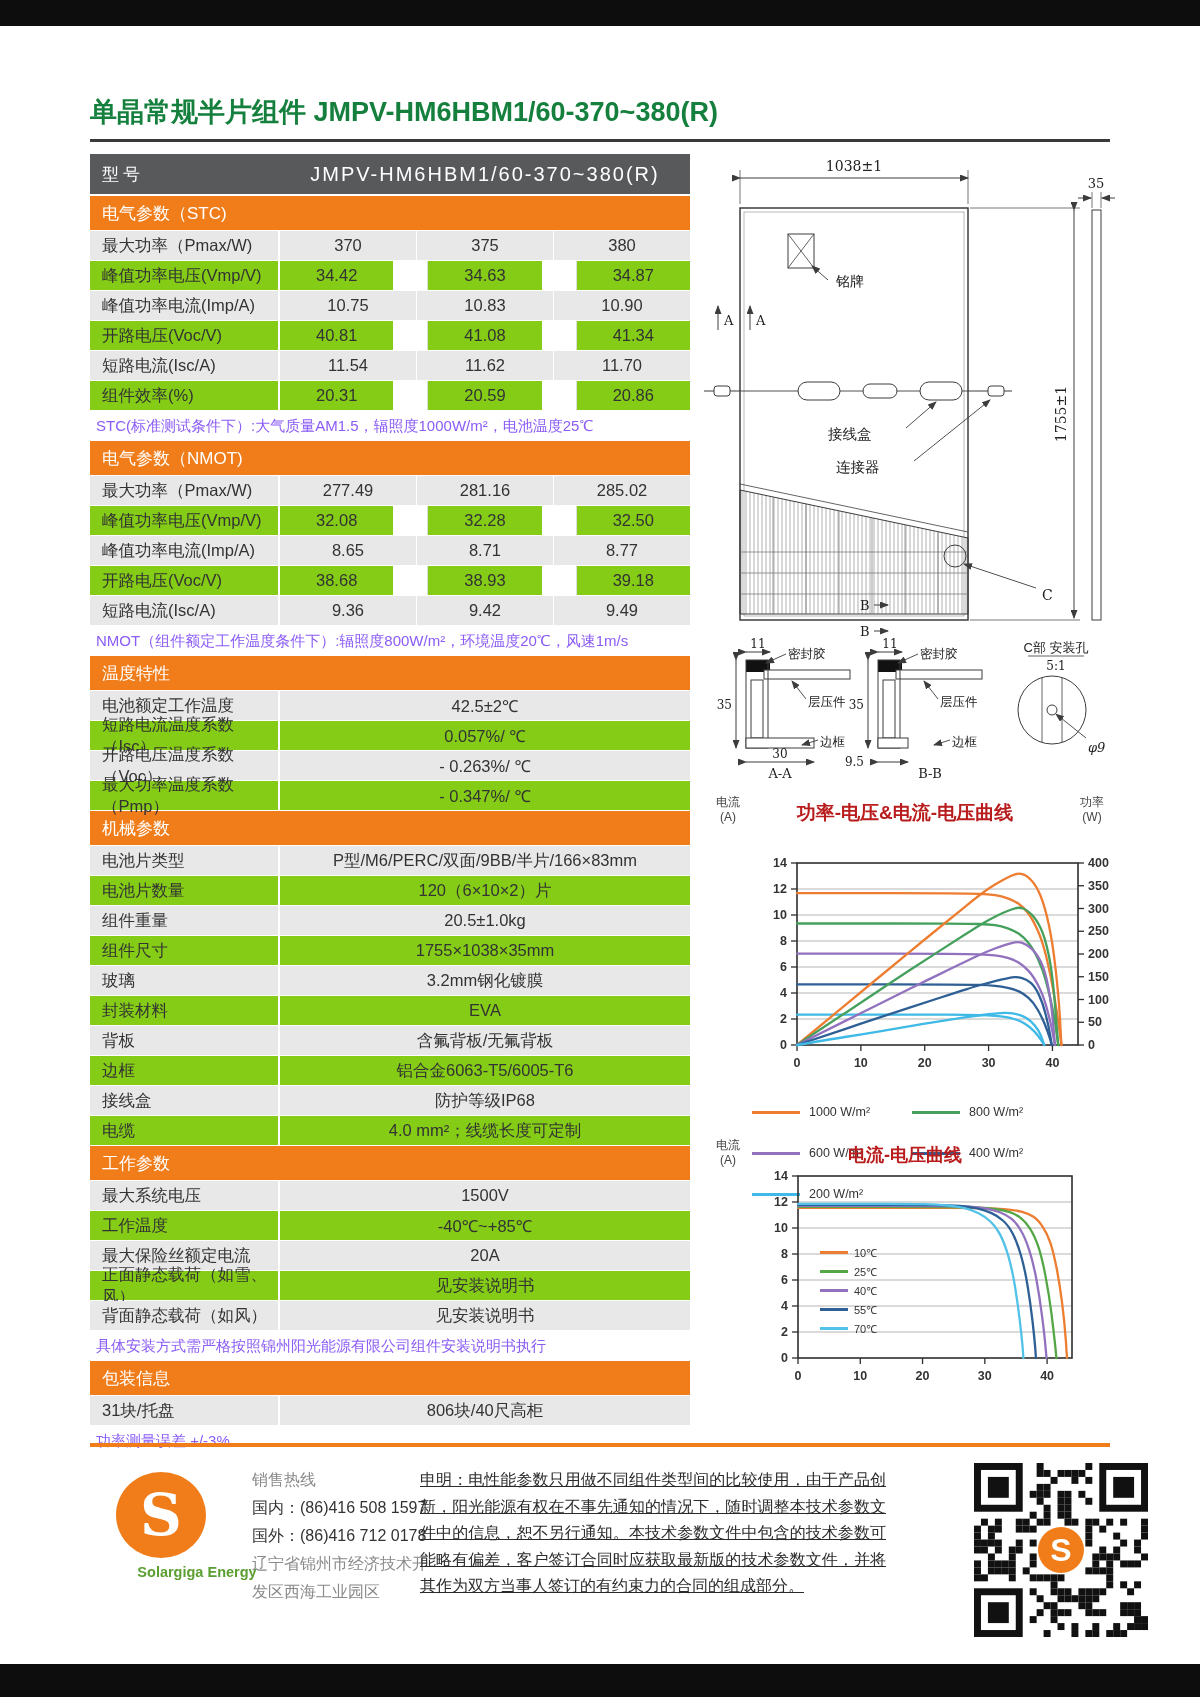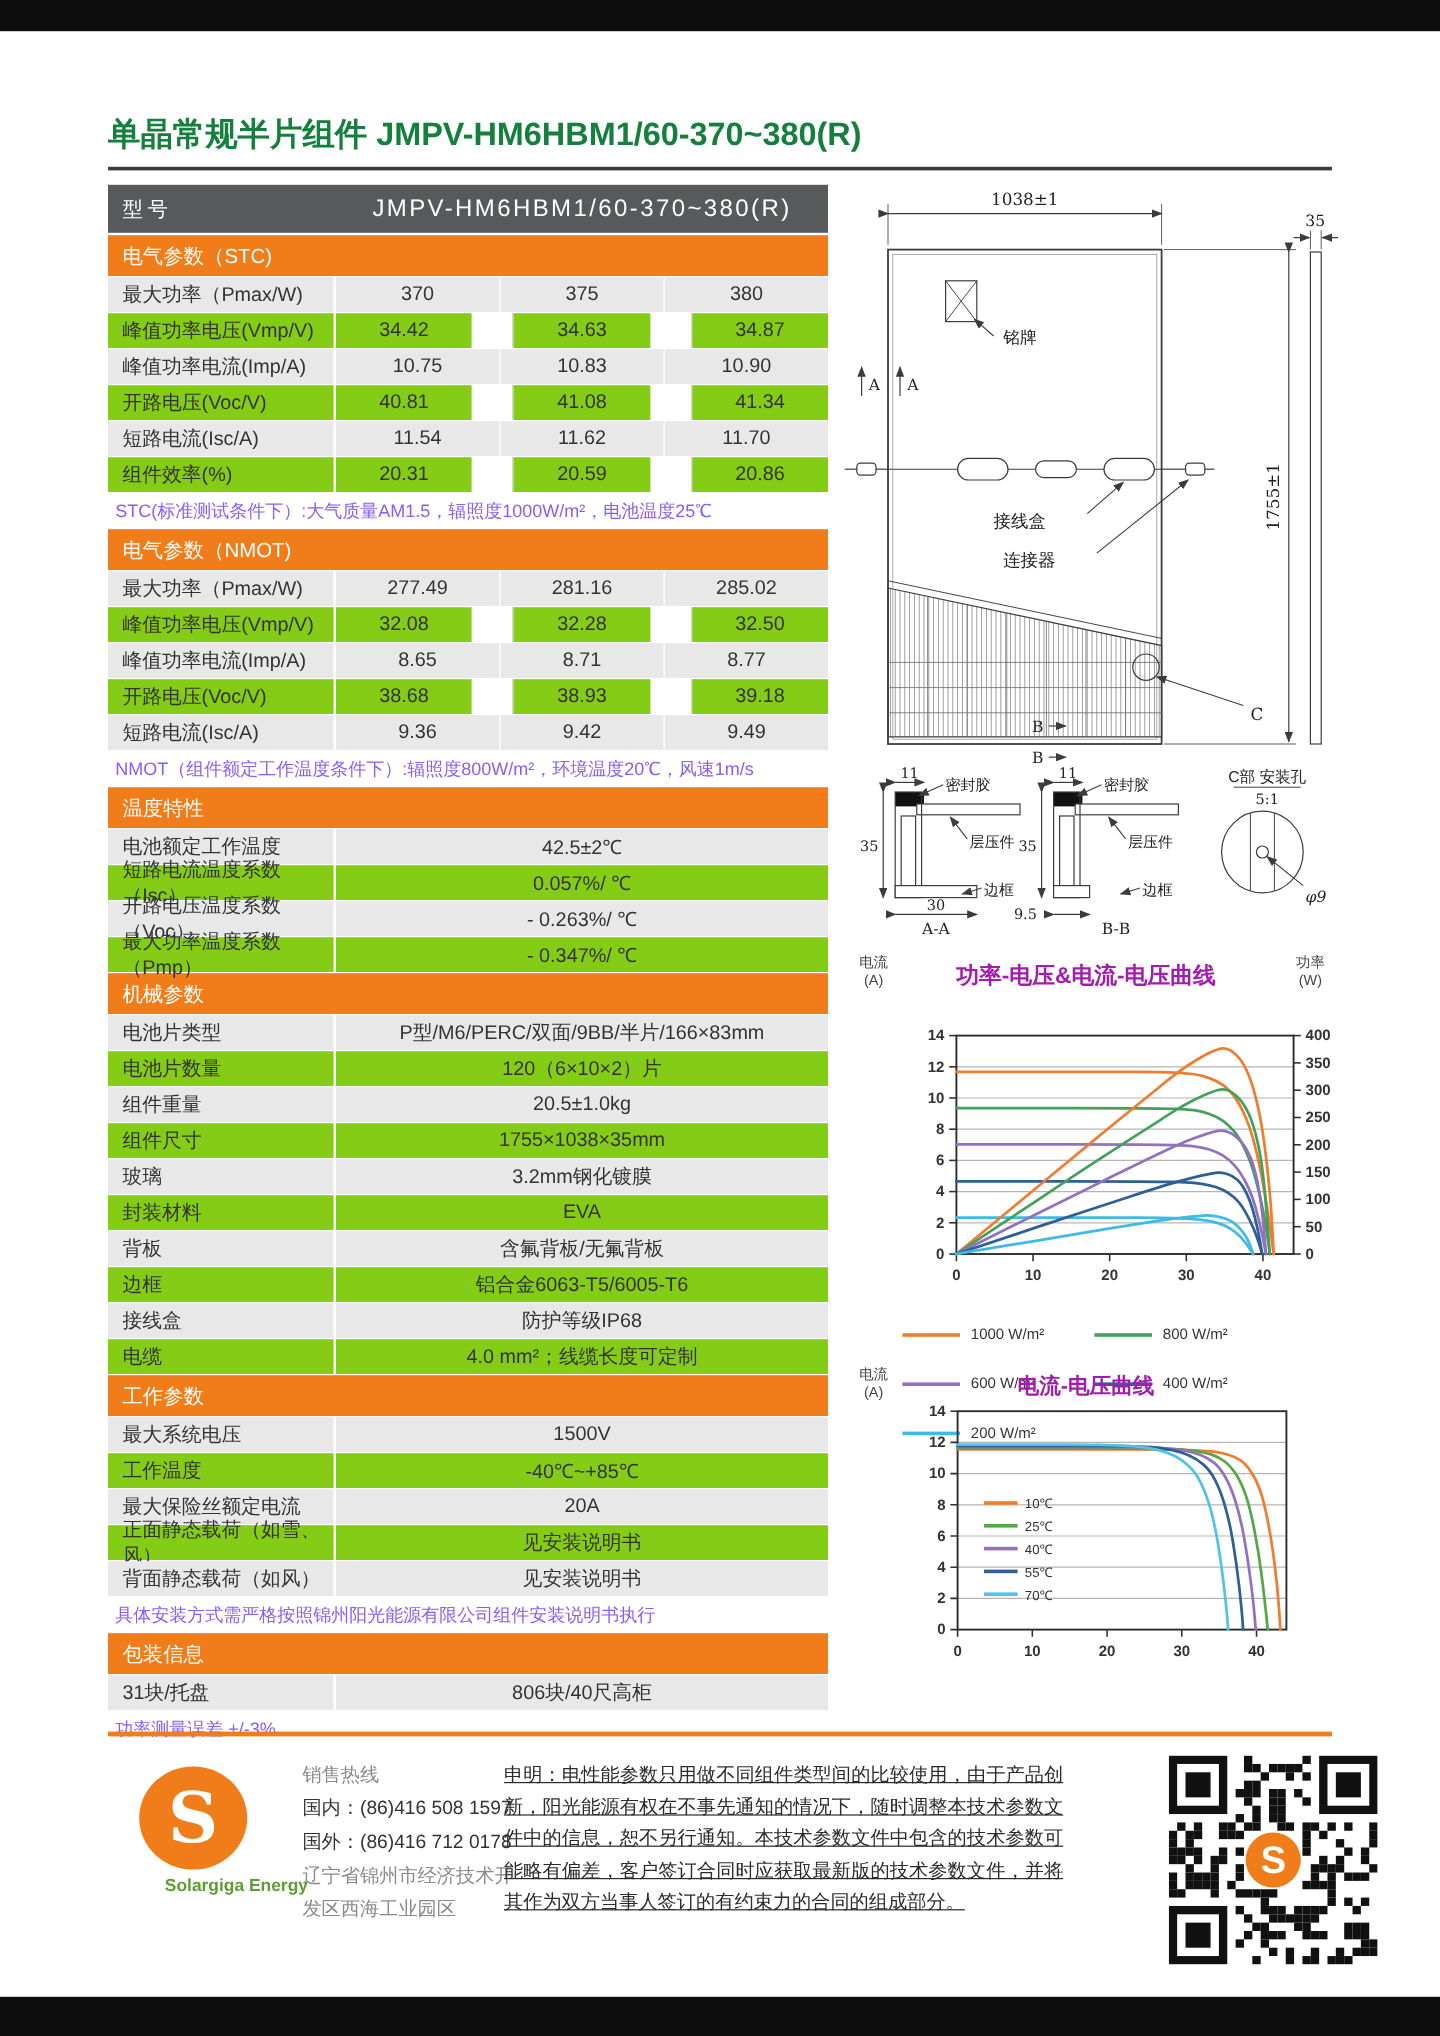--- a/index.html
+++ b/index.html
@@ -18,21 +18,21 @@
   .t-row{display:flex;height:29px;margin-bottom:1px;}
   .t-label{width:188px;display:flex;align-items:center;padding-left:12px;box-sizing:border-box;font-size:16.5px;color:#333;margin-right:2px;}
   .t-vals{flex:1;display:flex;}
   .t-val{flex:1;display:flex;align-items:center;justify-content:center;font-size:16.5px;color:#333;}
   .t-row.odd .t-label,.t-row.odd .t-val{background:#E8E8E8;}
   .t-row.even .t-label,.t-row.even .t-val{background:#84cc16;}
   .t-row.odd .t-val + .t-val{border-left:1.5px solid #ffffff;}
   .t-row.even .t-val + .t-val{border-left:1.5px solid #dcdcdc;margin-left:34px;}
   .t-note{height:30px;display:flex;align-items:center;padding-left:6px;color:#8b5cf6;font-size:15px;}
   .cad{position:absolute;left:700px;top:158px;}
-  .chart-title{position:absolute;font-weight:700;color:#a21caf;text-align:center;}
+  .chart-title{position:absolute;font-weight:700;color:#b91c1c;text-align:center;}
   #c1-title{left:745px;top:800px;width:320px;font-size:19px;}
   #c2-title{left:745px;top:1143px;width:320px;font-size:18px;}
   .ylab{position:absolute;font-size:12px;color:#444;white-space:pre-line;text-align:center;line-height:15px;width:48px;}
   #c1-ylab-l{left:704px;top:795px;} #c1-ylab-r{left:1068px;top:795px;} #c2-ylab-l{left:704px;top:1138px;}
   #c1-svg{position:absolute;left:700px;top:833px;}
   #c2-svg{position:absolute;left:700px;top:1158px;}
   #c1-legend{position:absolute;left:752px;top:1085px;width:336px;display:flex;flex-wrap:wrap;row-gap:7px;}
   .leg-item{width:160px;display:flex;align-items:center;gap:9px;margin-top:20px;}
   .leg-line{width:48px;height:3px;flex:0 0 auto;}
   .leg-label{font-size:12.5px;color:#333;}

